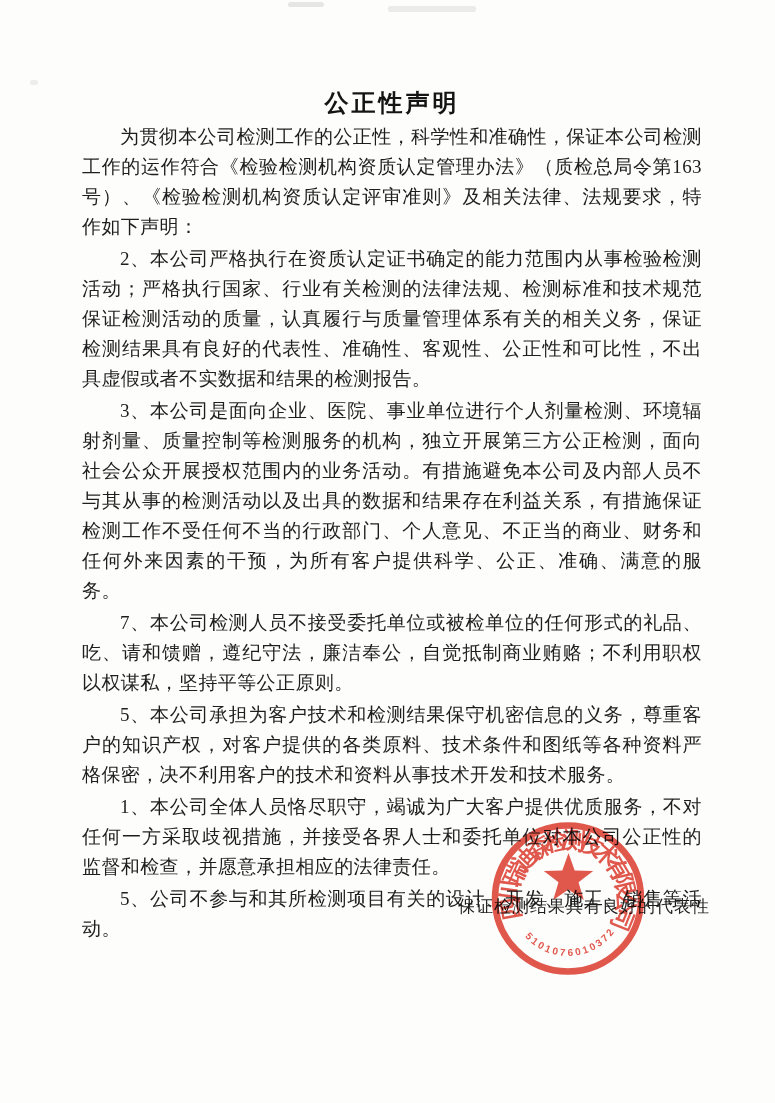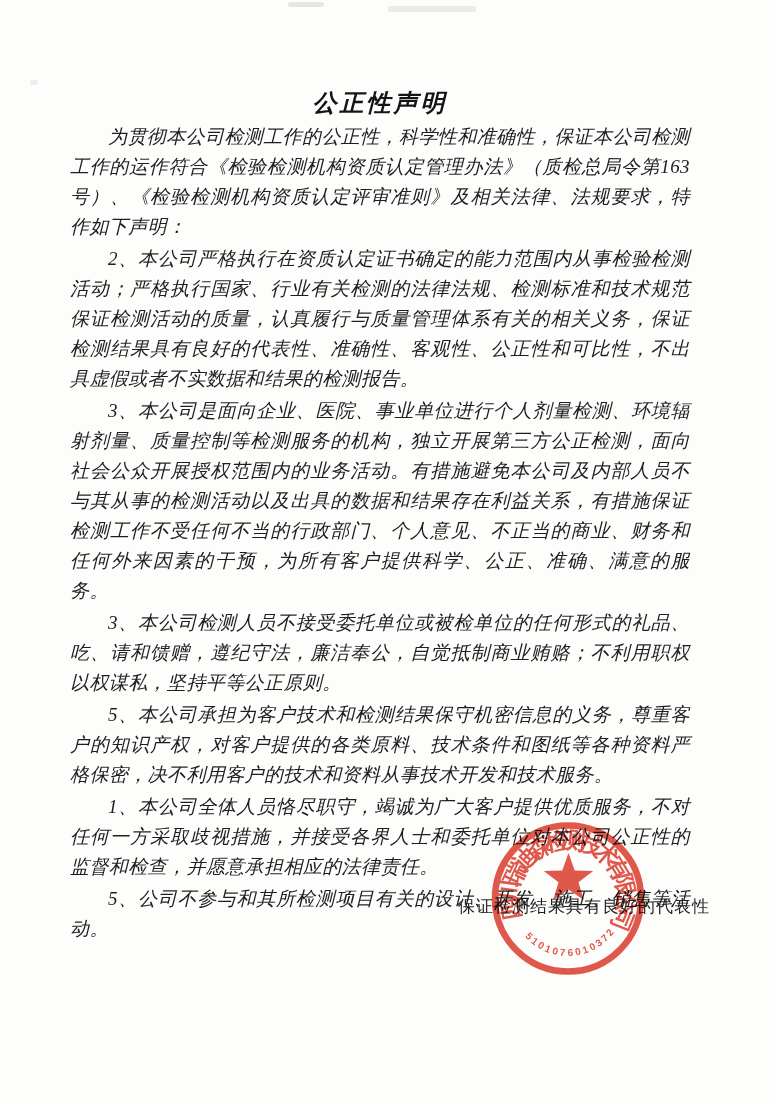--- a/index.html
+++ b/index.html
@@ -22,24 +22,23 @@
     background: #c9c9c9;
     opacity: .45;
     border-radius: 3px;
   }
   .smudge.a { left: 288px; top: 2px;  width: 36px; height: 5px; }
   .smudge.b { left: 388px; top: 6px;  width: 88px; height: 6px; opacity: .35; }
   .smudge.c { left: 30px;  top: 80px; width: 8px;  height: 5px; opacity: .3; }
 
   .content {
     position: absolute;
-    left: 70px;
+    left: 82px;
     top: 90px;
     width: 620px;
-    font-style: italic;
   }
   .title {
     margin: 0 0 6px 0;
     font-size: 24px;
     line-height: 26px;
     font-weight: bold;
     text-align: center;
     letter-spacing: 3px;
     color: #141414;
   }
@@ -93,21 +92,21 @@
   <div class="smudge a"></div>
   <div class="smudge b"></div>
   <div class="smudge c"></div>
 
   <div class="content">
     <h1 class="title">公正性声明</h1>
     <div class="body-text">
       <p>为贯彻本公司检测工作的公正性，科学性和准确性，保证本公司检测工作的运作符合《检验检测机构资质认定管理办法》（质检总局令第163号）、《检验检测机构资质认定评审准则》及相关法律、法规要求，特作如下声明：</p>
       <p>2、本公司严格执行在资质认定证书确定的能力范围内从事检验检测活动；严格执行国家、行业有关检测的法律法规、检测标准和技术规范保证检测活动的质量，认真履行与质量管理体系有关的相关义务，保证检测结果具有良好的代表性、准确性、客观性、公正性和可比性，不出具虚假或者不实数据和结果的检测报告。</p>
       <p>3、本公司是面向企业、医院、事业单位进行个人剂量检测、环境辐射剂量、质量控制等检测服务的机构，独立开展第三方公正检测，面向社会公众开展授权范围内的业务活动。有措施避免本公司及内部人员不与其从事的检测活动以及出具的数据和结果存在利益关系，有措施保证检测工作不受任何不当的行政部门、个人意见、不正当的商业、财务和任何外来因素的干预，为所有客户提供科学、公正、准确、满意的服务。</p>
-      <p>3、本公司检测人员不接受委托单位或被检单位的任何形式的礼品、吃、请和馈赠，遵纪守法，廉洁奉公，自觉抵制商业贿赂；不利用职权以权谋私，坚持平等公正原则。</p>
+      <p>7、本公司检测人员不接受委托单位或被检单位的任何形式的礼品、吃、请和馈赠，遵纪守法，廉洁奉公，自觉抵制商业贿赂；不利用职权以权谋私，坚持平等公正原则。</p>
       <p>5、本公司承担为客户技术和检测结果保守机密信息的义务，尊重客户的知识产权，对客户提供的各类原料、技术条件和图纸等各种资料严格保密，决不利用客户的技术和资料从事技术开发和技术服务。</p>
       <p>1、本公司全体人员恪尽职守，竭诚为广大客户提供优质服务，不对任何一方采取歧视措施，并接受各界人士和委托单位对本公司公正性的监督和检查，并愿意承担相应的法律责任。</p>
       <p>5、公司不参与和其所检测项目有关的设计、开发、施工、销售等活动。</p>
     </div>
   </div>
 
   <div class="signature">保证检测结果具有良好的代表性</div>
 
   <svg class="seal" viewBox="0 0 160 160" aria-hidden="true">
     <circle cx="80.5" cy="79.5" r="73" fill="none" stroke="var(--seal-color, #dd3a2d)" stroke-width="6.5"></circle>

